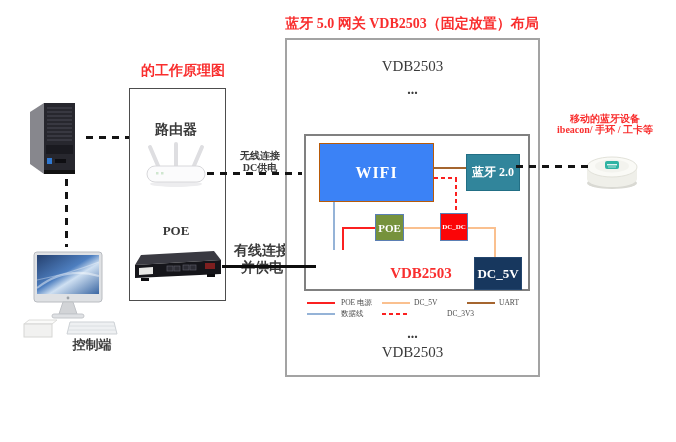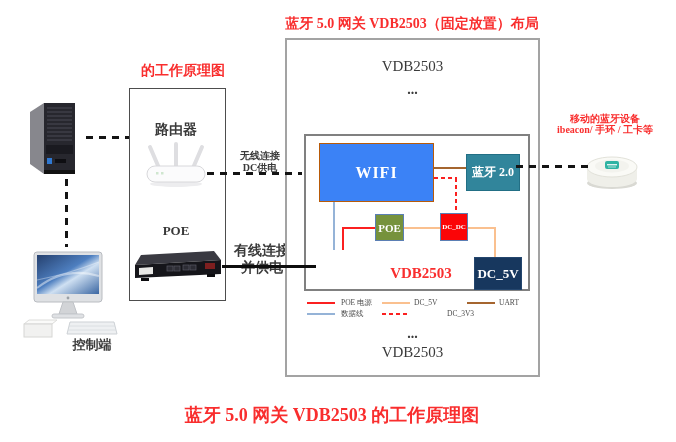--- a/index.html
+++ b/index.html
@@ -200,15 +200,14 @@
   <svg class="abs" style="left:584px;top:149px;" width="56" height="44" viewBox="0 0 56 44">
     <ellipse cx="28" cy="34" rx="25" ry="6" fill="#d9d9d3"></ellipse>
     <path d="M3 18 L3 30 A25 8 0 0 0 53 30 L53 18 Z" fill="#efefe9"></path>
     <ellipse cx="28" cy="18" rx="25" ry="10" fill="#fafaf6" stroke="#e2e2da"></ellipse>
     <ellipse cx="28" cy="17" rx="17" ry="6.5" fill="#f3f3ee"></ellipse>
     <rect x="21" y="12" width="14" height="8" rx="2" fill="#2fb3a3"></rect>
     <rect x="23" y="15" width="10" height="1.4" fill="#ffffff" opacity="0.85"></rect>
     <rect x="24" y="17.5" width="8" height="1" fill="#ffffff" opacity="0.6"></rect>
   </svg>
 
-  <div class="txt red bold center" style="left:162px;top:403px;width:340px;font-size:18px;">蓝牙 5.0 网关 VDB2503 的工作原理图</div>
 
 </div>
 
 </body></html>

